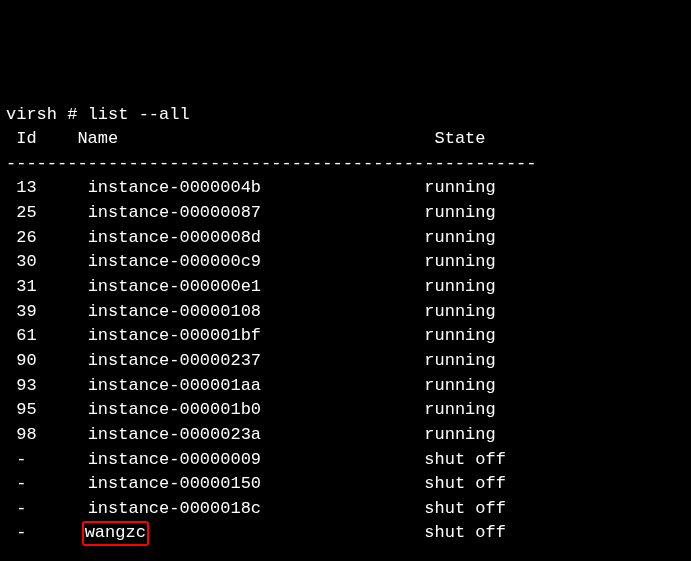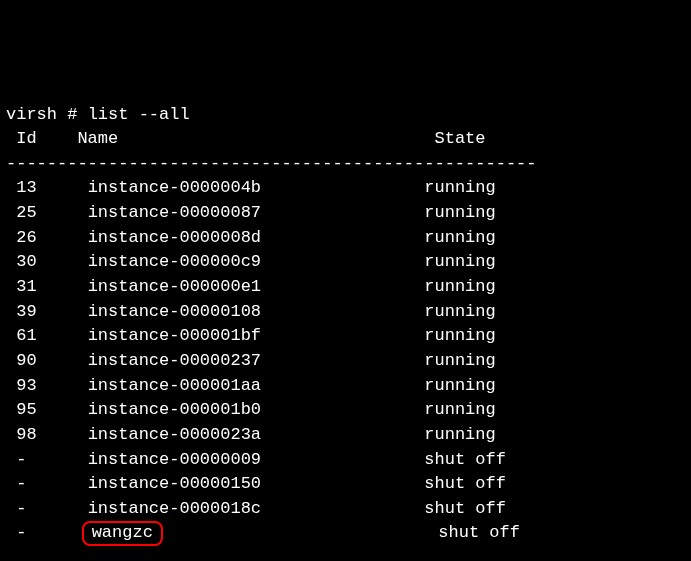--- a/index.html
+++ b/index.html
@@ -13,22 +13,22 @@
       height: 561px;
       box-sizing: border-box;
       line-height: 1.45;
       white-space: pre;
     }
     .row {
       display: block;
     }
     .highlight {
       border: 2px solid #ff0000;
-      border-radius: 8px;
-      padding: 0 8px;
+      border-radius: 3px;
+      padding: 0 1px;
       margin-left: -6px;
       display: inline-block;
       background: #000;
       line-height: 1.2;
     }
     .gap {
       height: 1.45em;
     }
   </style>
 </head>

